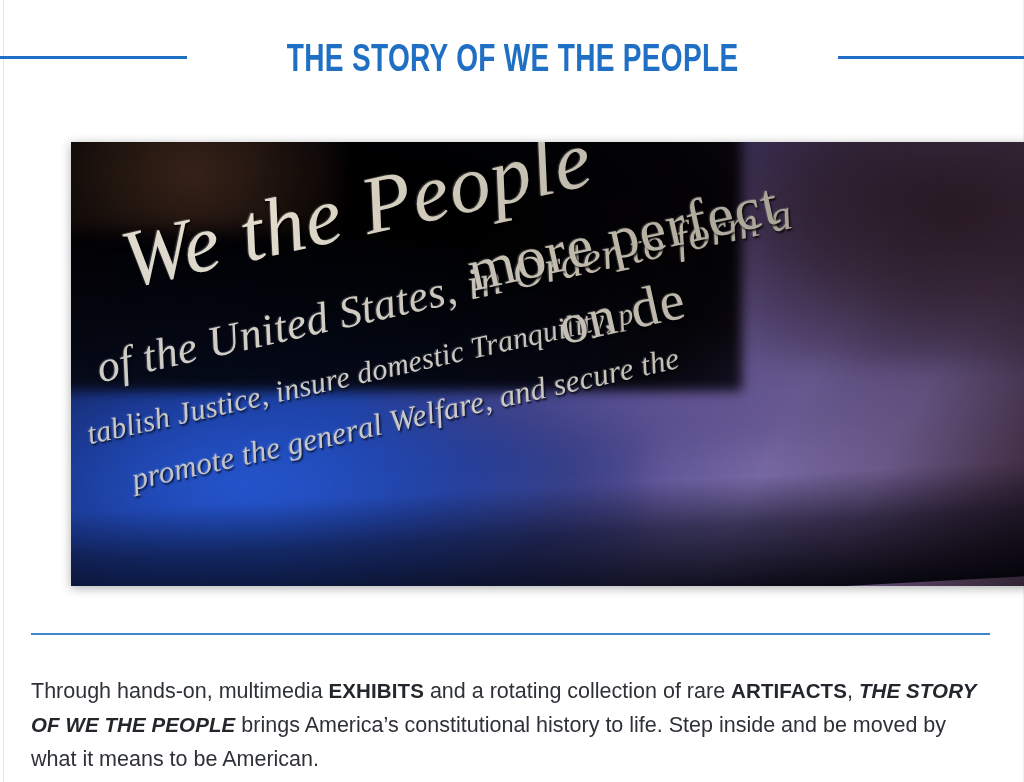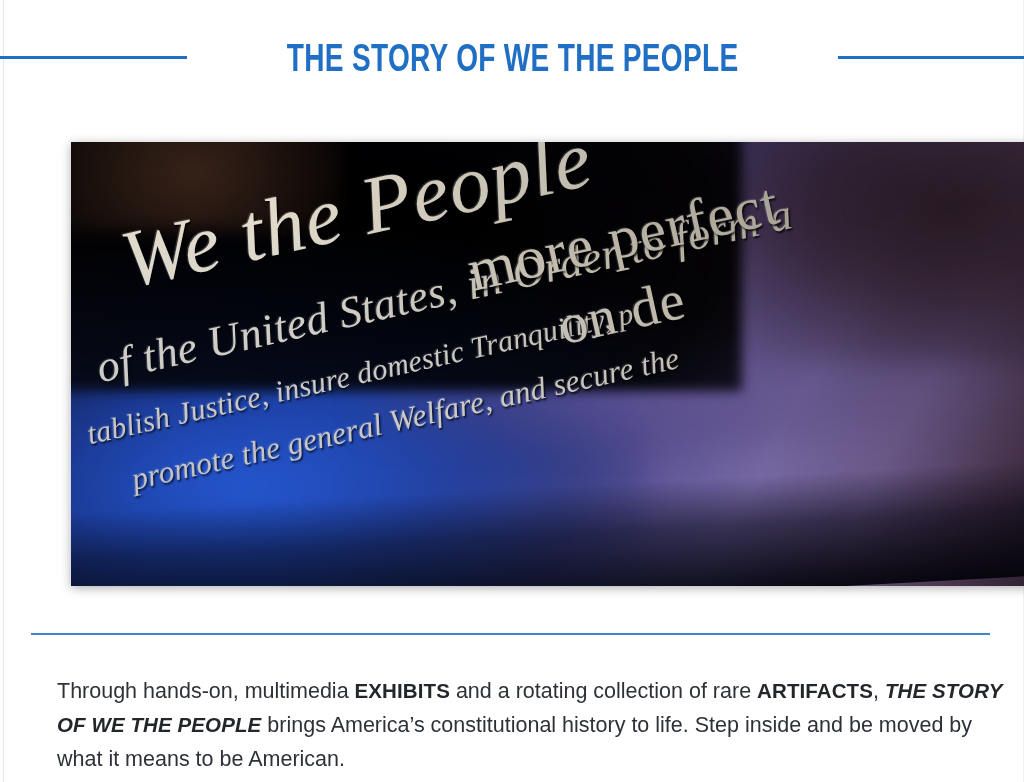--- a/index.html
+++ b/index.html
@@ -260,21 +260,20 @@
   .body-copy {
     position: absolute;
     left: 31px;
     top: 652px;
     width: 960px;
     font-family: "Liberation Sans Narrow", "Liberation Sans", sans-serif;
     font-size: 21.5px;
     line-height: 34px;
     color: #2e3238;
     font-stretch: condensed;
-    margin-left: 26px;
   }
   .body-copy b.caps {
     font-weight: 700;
     font-size: 20.5px;
     letter-spacing: 0.1px;
     color: #23272c;
   }
   .body-copy i.caps-it {
     font-weight: 700;
     font-style: italic;

